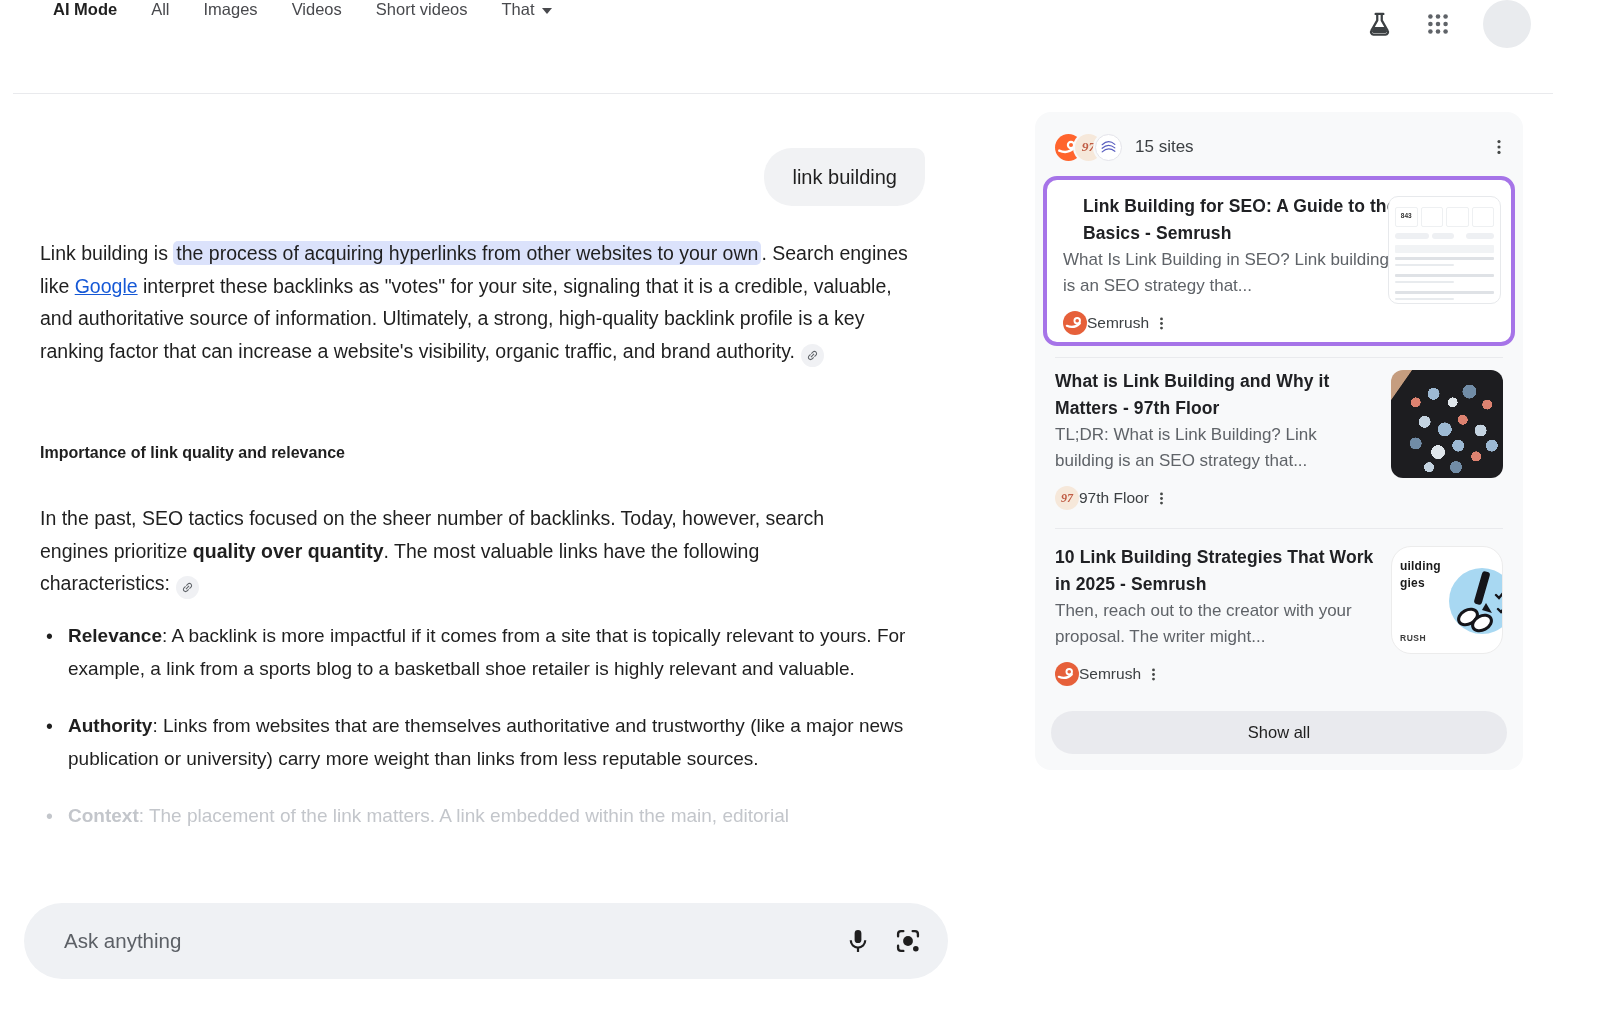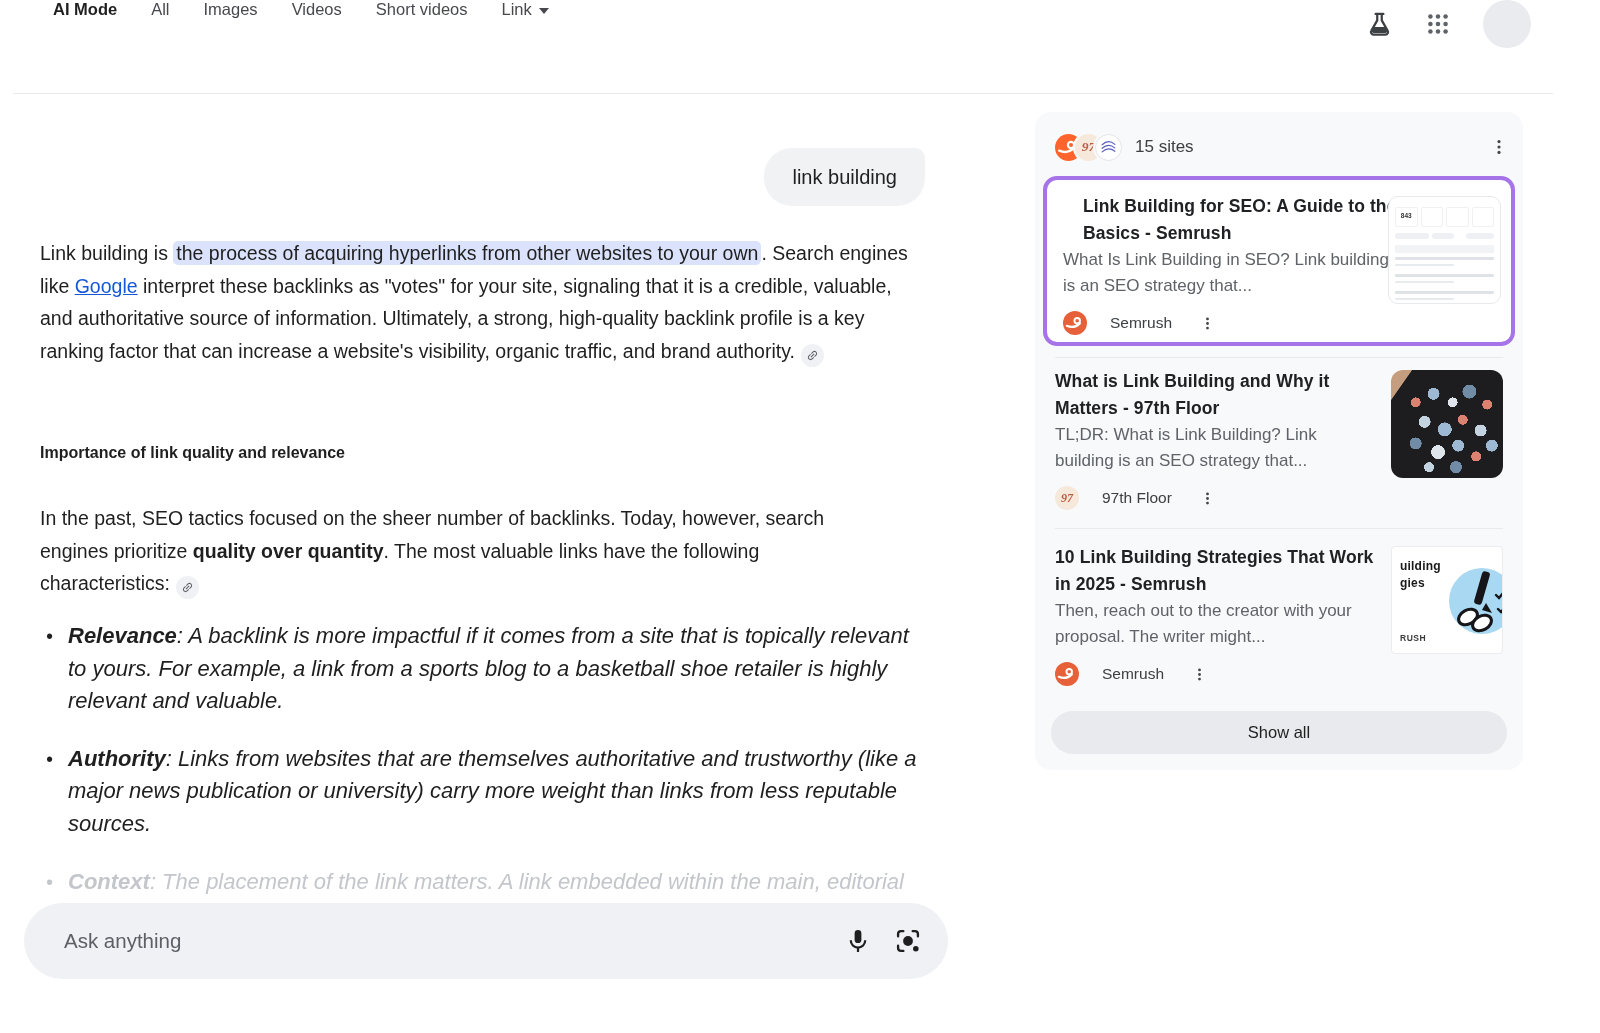--- a/index.html
+++ b/index.html
@@ -46,22 +46,22 @@
     font-size:16px; font-weight:bold; color:#1f1f1f;
   }
   .para-2 {
     position:absolute; left:40px; top:502px; width:840px;
     font-size:19.5px; line-height:32.6px; color:#1f1f1f;
   }
   .bullet-list {
     position:absolute; left:40px; top:620px; width:885px; list-style:none;
   }
   .bullet-list li {
-    position:relative; padding-left:28px; font-size:22px; line-height:32.6px;
-    margin-bottom:25px; color:#1f1f1f;font-style:italic;
+    position:relative; padding-left:28px; font-size:19px; line-height:32.6px;
+    margin-bottom:25px; color:#1f1f1f;
   }
   .bullet-list li::before {
     content:"•"; position:absolute; left:6px; top:0; font-size:19.5px; color:#1f1f1f;
   }
   .bullet-list li.faded, .bullet-list li.faded b { color:#c3c6cb; }
   .bullet-list li.faded::before { color:#c3c6cb; }
 
   
   .ask-bar {
     position:absolute; left:24px; top:903px; width:924px; height:76px;
@@ -92,21 +92,21 @@
   .fav + .fav { margin-left:-7px; }
   .fav-97 { background:#f6e8da; font-family:"Liberation Serif", serif; font-style:italic; font-weight:bold; font-size:13.5px; color:#bf5b43; }
   .fav-swirl { background:#fff; border:1px solid #e4e4ea; }
   .sites-count { margin-left:13px; font-size:17px; color:#3c4043; }
   .panel-dots { margin-left:auto; cursor:pointer; display:flex; }
 
   .divider { position:absolute; left:20px; right:20px; height:1px; background:#e9eaed; }
 
   .card-title { font-size:17.5px; font-weight:bold; line-height:26.5px; color:#202124; letter-spacing:.1px; }
   .card-desc  { font-size:17px; line-height:25.5px; color:#5f6368; margin-top:1px; }
-  .card-footer { display:flex; align-items:center; gap:23px; margin-top:13px; }
+  .card-footer { display:flex; align-items:center; gap:0; margin-top:13px; }
   .src-fav { width:24px; height:24px; border-radius:50%; display:flex; align-items:center; justify-content:center; }
   .src-fav.f97 { background:#f6e8da; font-family:"Liberation Serif", serif; font-style:italic; font-weight:bold; font-size:12px; color:#bf5b43; }
   .src-name { font-size:15.5px; color:#3c4043; }
   .dots-sm { display:flex; cursor:pointer; margin-left:4px; }
 
   .card-1 {
     position:absolute; left:8px; top:64px; width:472px; height:170px;
     background:#fff; border:4px solid #a674e8; border-radius:14px;
     padding:13px 12px 10px 16px; cursor:pointer;
   }
@@ -149,21 +149,21 @@
       radial-gradient(6px 6px at 80% 56%, #c4d3e0 98%, rgba(0,0,0,0)),
       radial-gradient(6px 6px at 22% 68%, #718ca6 98%, rgba(0,0,0,0)),
       radial-gradient(7px 7px at 42% 76%, #dfe5ea 98%, rgba(0,0,0,0)),
       radial-gradient(6px 6px at 60% 70%, #9db9d3 98%, rgba(0,0,0,0)),
       radial-gradient(5px 5px at 76% 80%, #dd8270 98%, rgba(0,0,0,0)),
       radial-gradient(6px 6px at 90% 70%, #9db9d3 98%, rgba(0,0,0,0)),
       radial-gradient(5px 5px at 34% 90%, #c4d3e0 98%, rgba(0,0,0,0)),
       radial-gradient(6px 6px at 58% 90%, #718ca6 98%, rgba(0,0,0,0));
   }
   .thumb-art {
-    position:absolute; right:0; top:2px; width:112px; height:108px; border-radius:4px;
+    position:absolute; right:0; top:2px; width:112px; height:108px; border-radius:20px;
     background:#fff; border:1px solid #ececec; overflow:hidden;
   }
   .ta-frag { position:absolute; left:8px; font-size:12px; font-weight:bold; color:#1a1a1a; letter-spacing:.2px; }
   .ta-frag.l1 { top:12px; }
   .ta-frag.l2 { top:29px; }
   .ta-rush { position:absolute; left:8px; bottom:10px; font-size:8.5px; font-weight:bold; color:#3b3b3b; letter-spacing:.5px; }
   .ta-blob { position:absolute; right:-16px; top:18px; }
 
   .show-all-btn {
     position:absolute; left:16px; top:599px; width:456px; height:43px;
@@ -177,21 +177,21 @@
 <div class="page">
 
   <header class="topnav">
     <nav class="nav-tabs">
       <span class="nav-tab active">AI Mode</span>
       <span class="nav-tab">All</span>
       <span class="nav-tab">Images</span>
       <span class="nav-tab">Videos</span>
       <span class="nav-tab">Short videos</span>
       <span class="nav-tab nav-more">
-        <span>Link</span>
+        <span>That</span>
         <span class="caret-down"></span>
       </span>
     </nav>
     <div class="nav-right">
       <span class="icon-btn">
         <svg width="27" height="27" viewBox="0 0 24 24">
           <path d="M8.6 2.6h6.8" stroke="#3c4043" stroke-width="2.1" stroke-linecap="round" fill="none"></path>
           <path d="M10 3v5.3L4.8 17.4A2.3 2.3 0 0 0 6.8 21h10.4a2.3 2.3 0 0 0 2-3.6L14 8.3V3" fill="none" stroke="#3c4043" stroke-width="2"></path>
           <path d="M7.3 14.3h9.4l1.8 3.1a1.45 1.45 0 0 1-1.25 2.2H6.75a1.45 1.45 0 0 1-1.25-2.2z" fill="#3c4043"></path>
         </svg>

